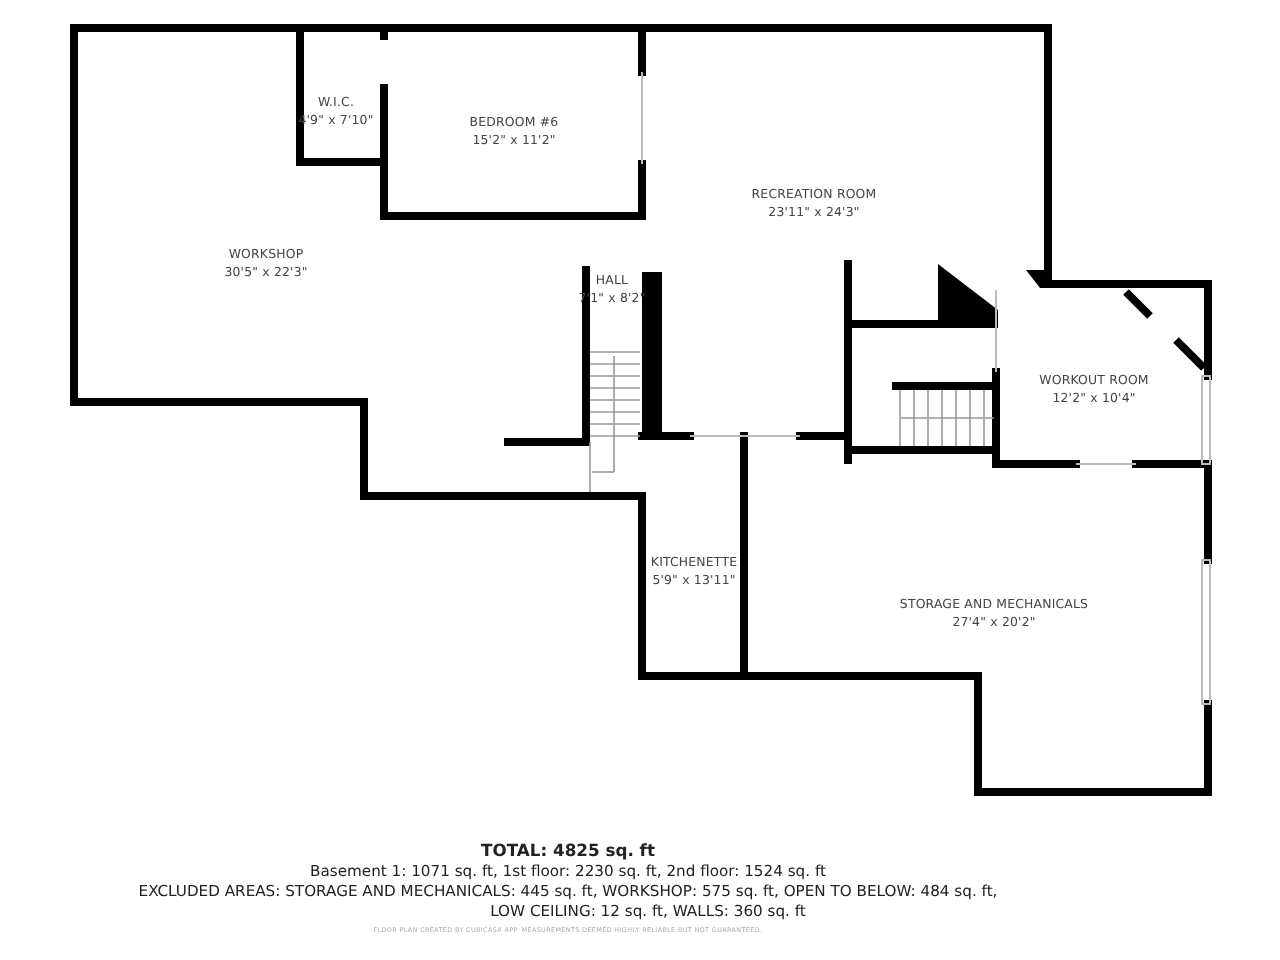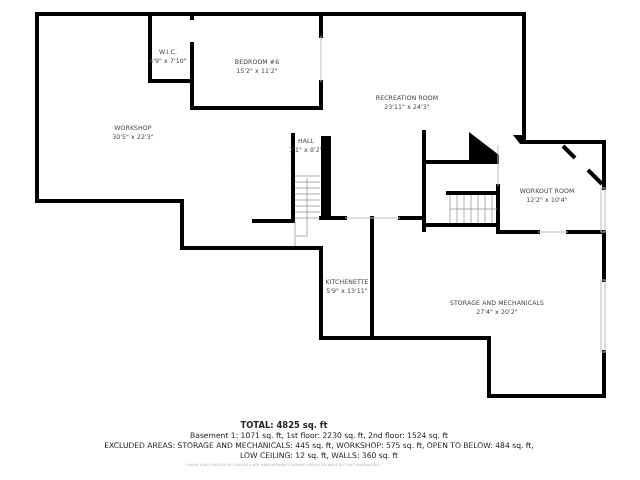--- a/index.html
+++ b/index.html
@@ -2,24 +2,24 @@
 <html><head>
 <meta charset="utf-8">
 <style>
   html, body { margin:0; padding:0; background:#ffffff; }
   body { width:640px; height:480px; position:relative; overflow:hidden; font-family:"DejaVu Sans", sans-serif; color:#333; }
   #plan { position:absolute; left:0; top:0; width:640px; height:410px; }
   .room-label { position:absolute; text-align:center; font-size:6.2px; line-height:9px; color:#444; white-space:nowrap; transform:translateX(-50%); letter-spacing:0.1px; }
   .room-label .dim { display:block; }
   .summary { position:absolute; left:0; width:568px; text-align:center; color:#222; }
   .total { top:420px; font-size:8.4px; font-weight:bold; }
-  .line { font-size:7.6px; line-height:10px;margin-left:35px; }
+  .line { font-size:7.6px; line-height:10px; }
   .l1 { top:431px; }
   .l2 { top:441px; }
-  .l3 { top:451px; }
+  .l3 { top:451px;padding-left:40px; }
   .foot { top:463px; font-size:3.2px; color:#aaa; letter-spacing:0.2px; }
 </style>
 </head>
 <body>
 
 <svg id="plan" viewBox="0 0 640 410" xmlns="http://www.w3.org/2000/svg">
   <g stroke="#000" stroke-width="4" fill="none" stroke-linecap="square">
 
     <path d="M37 14 L524 14"></path>
 

